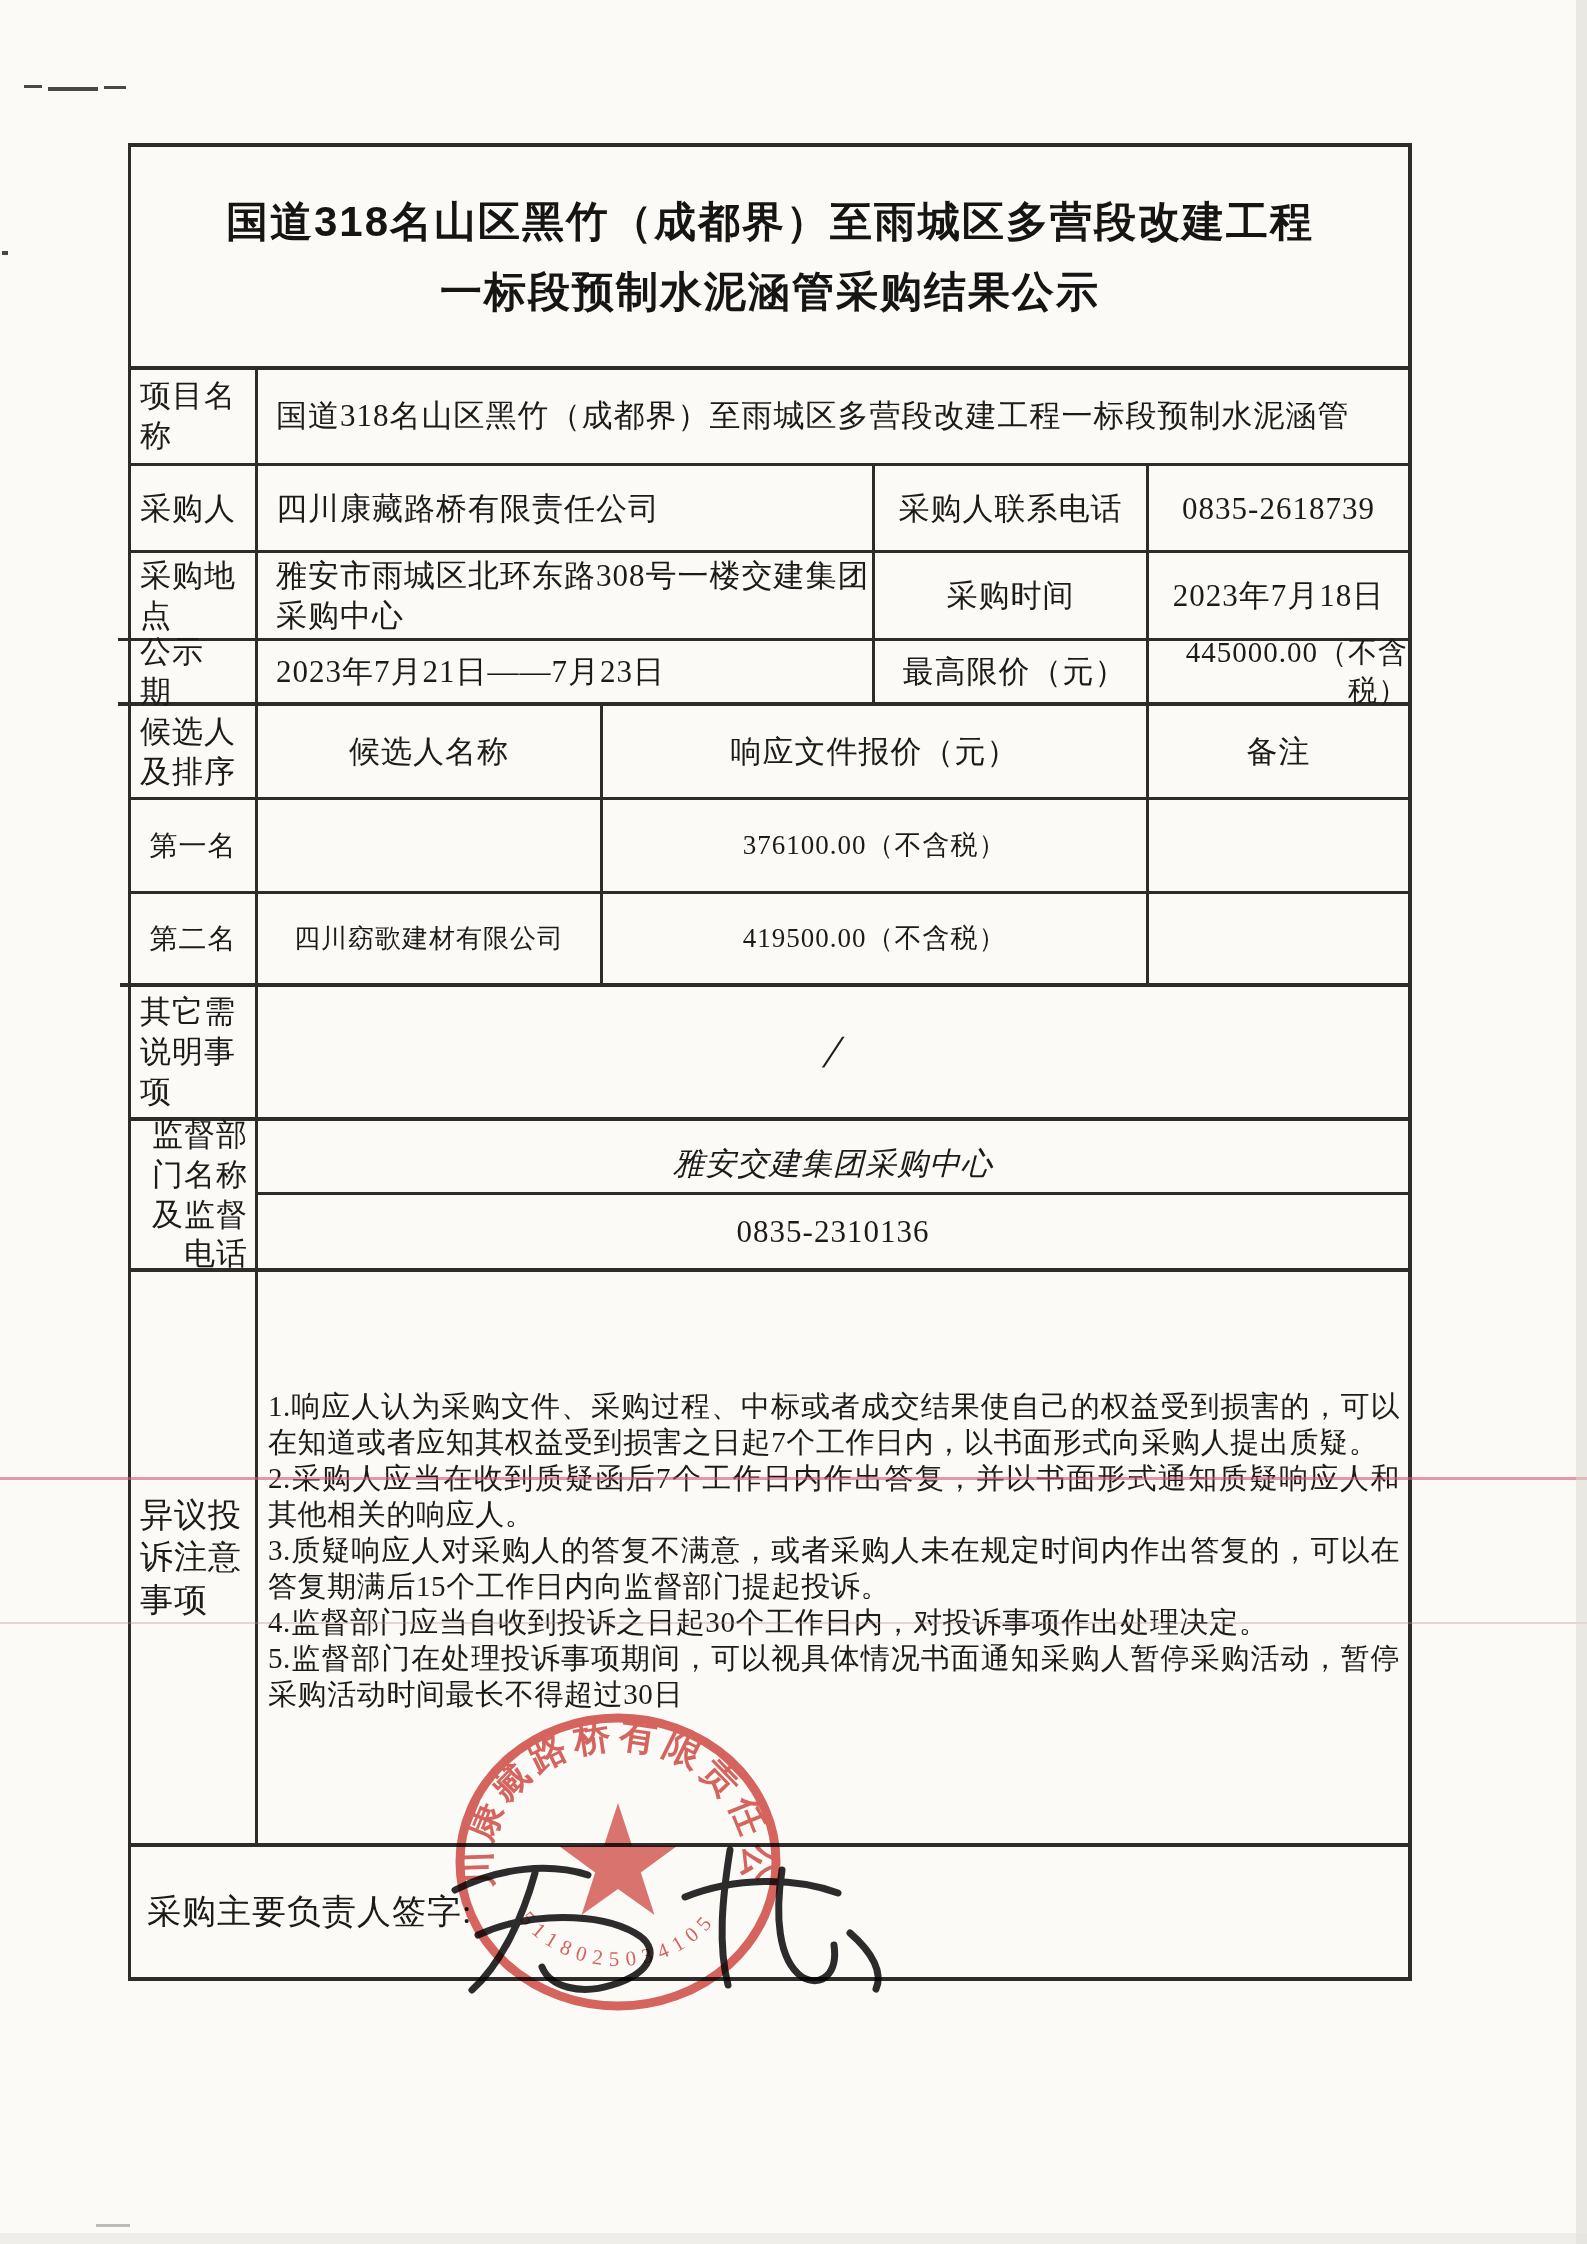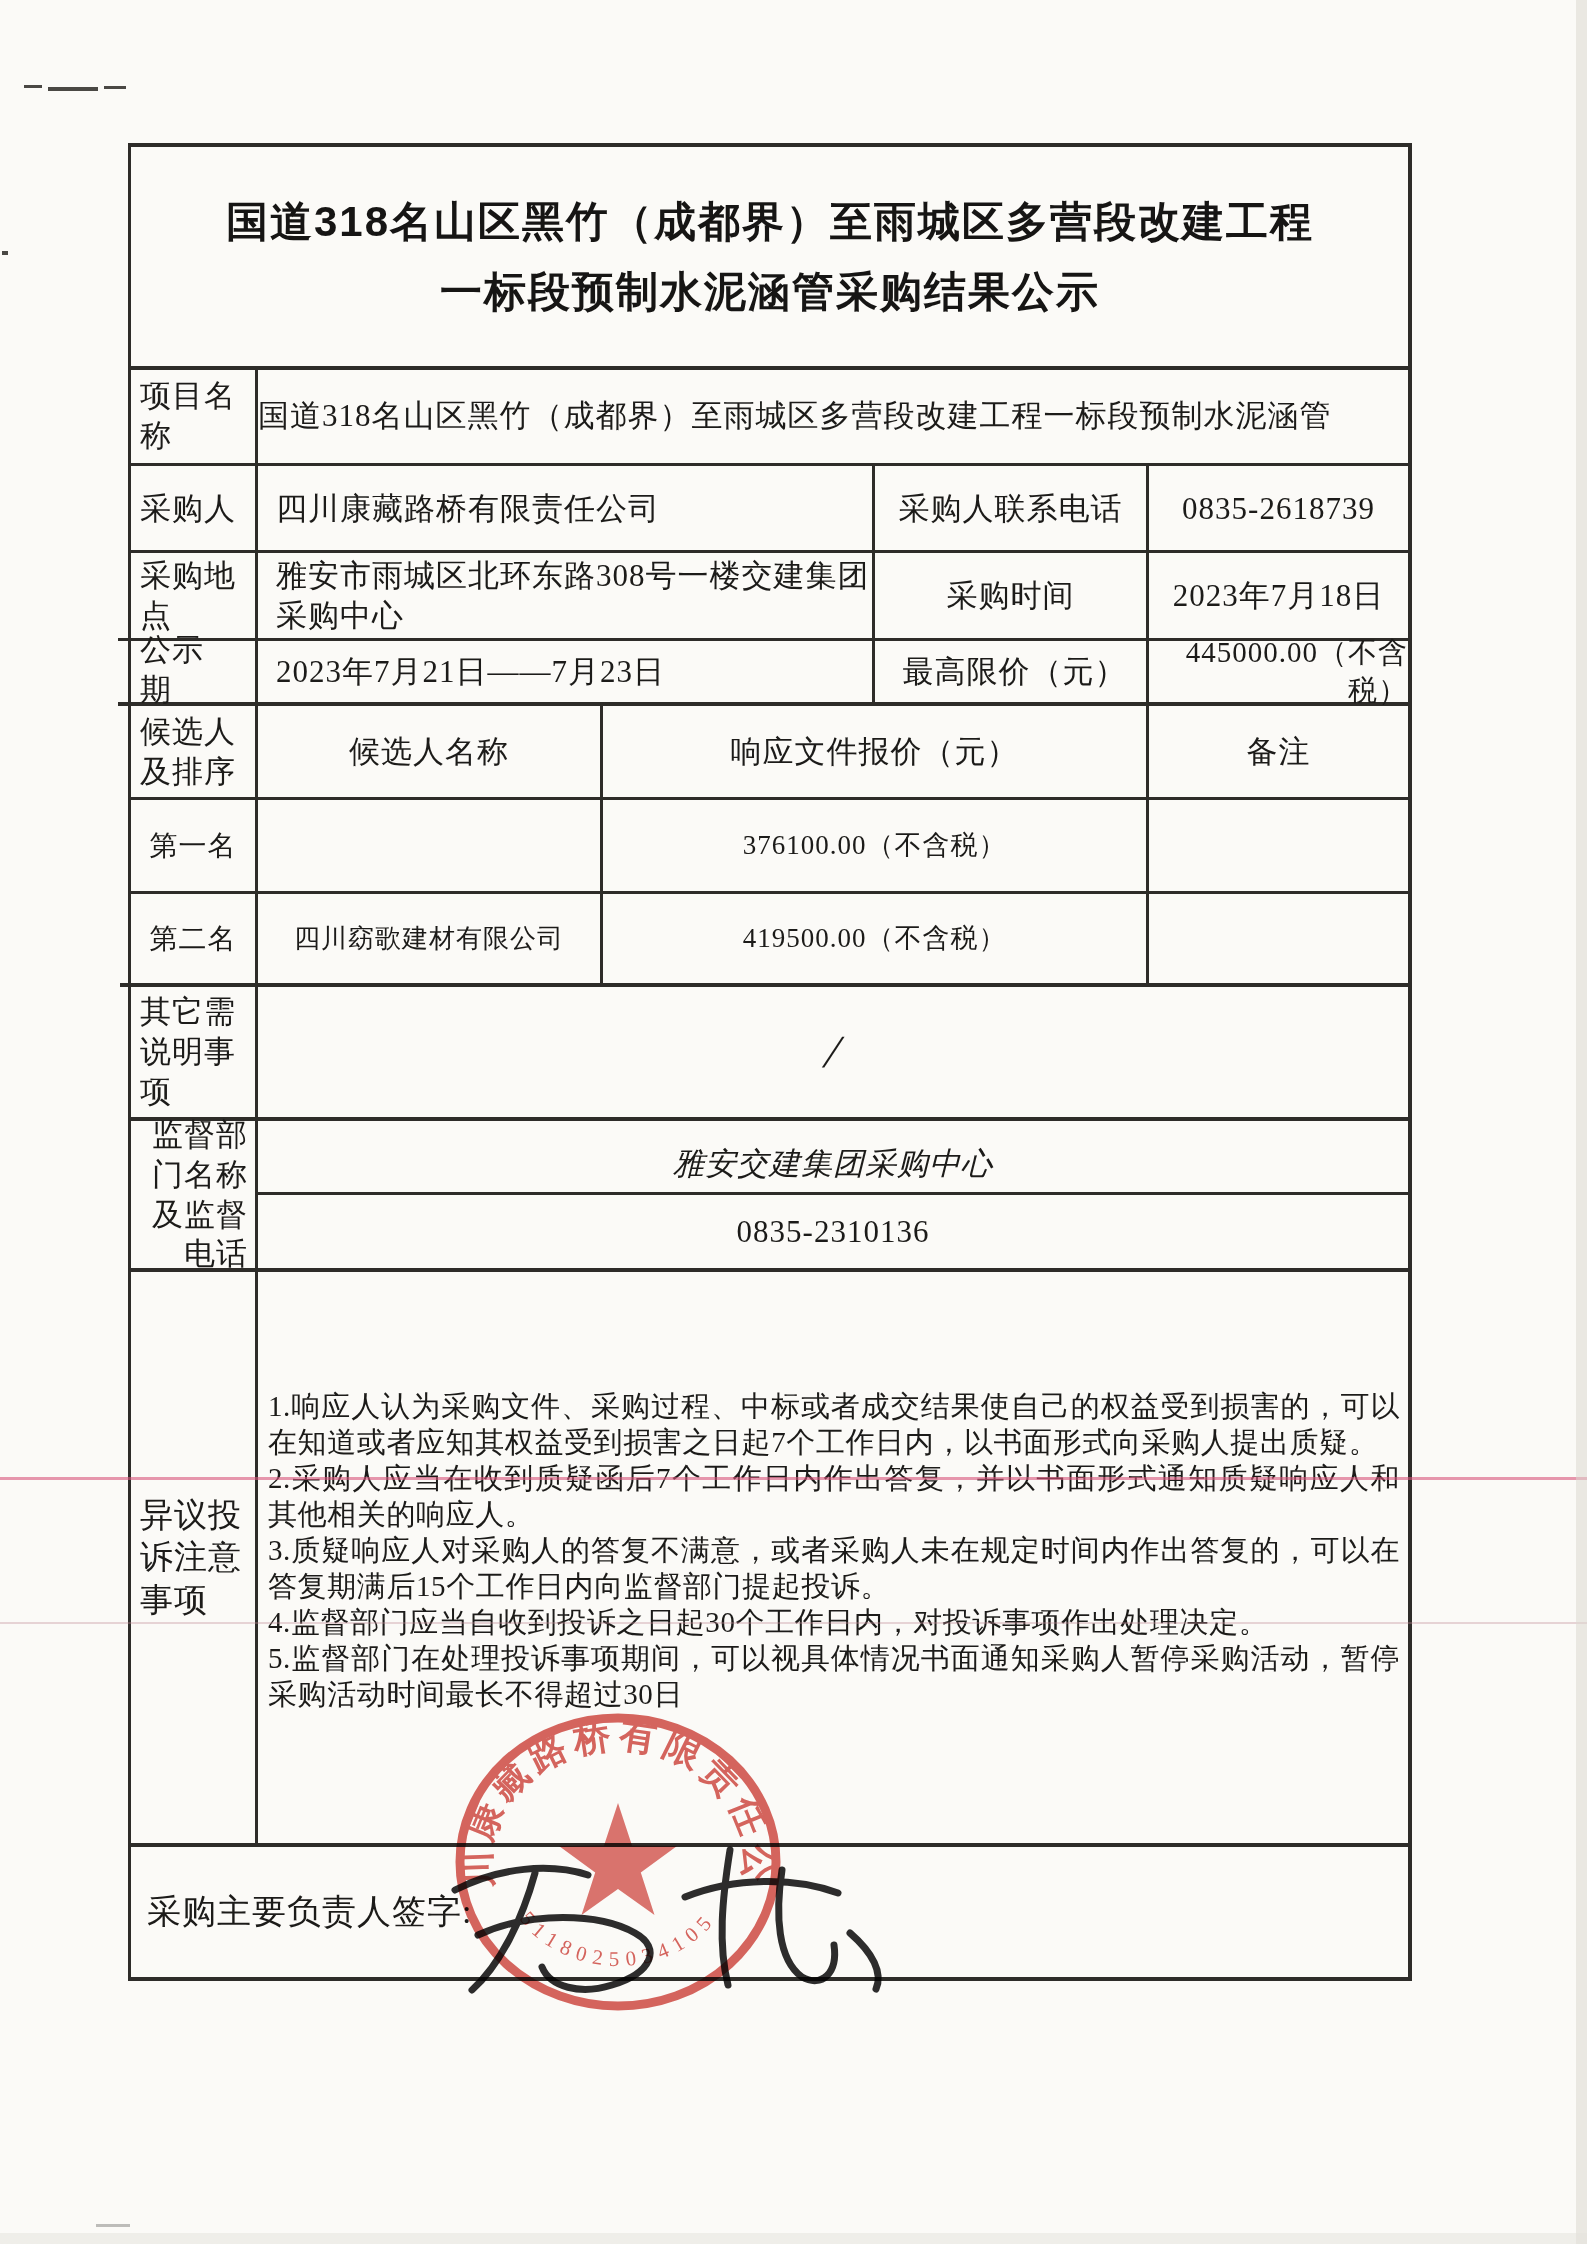--- a/index.html
+++ b/index.html
@@ -51,21 +51,21 @@
   <div class="ln" style="left:128px;top:1843px;width:1282px;height:4px;"></div>
 
   <div class="ln" style="left:255px;top:366px;width:3px;height:1479px;"></div>
   <div class="ln" style="left:872px;top:463px;width:3px;height:241px;"></div>
   <div class="ln" style="left:1146px;top:463px;width:3px;height:522px;"></div>
   <div class="ln" style="left:600px;top:702px;width:3px;height:283px;"></div>
 
   <div class="cell left lbl" style="left:131px;top:368px;width:124px;height:96px;">
     <span>项目名称</span>
     </div>
-  <div class="cell left" style="left:258px;top:368px;width:1150px;height:96px;">
+  <div class="cell left" style="left:258px;top:368px;width:1150px;height:96px;padding-left:18px;">
     <span>国道318名山区黑竹（成都界）至雨城区多营段改建工程一标段预制水泥涵管</span>
     </div>
 
   <div class="cell left lbl" style="left:131px;top:466px;width:124px;height:85px;">
     <span>采购人</span>
     </div>
   <div class="cell left" style="left:258px;top:466px;width:614px;height:85px;padding-left:18px;">
     <span>四川康藏路桥有限责任公司</span>
     </div>
   <div class="cell center" style="left:875px;top:466px;width:271px;height:85px;">
@@ -81,21 +81,21 @@
   <div class="cell left" style="left:258px;top:553px;width:614px;height:85px;padding-left:18px;">
     <span>雅安市雨城区北环东路308号一楼交建集团采购中心</span>
     </div>
   <div class="cell center" style="left:875px;top:553px;width:271px;height:85px;">
     <span>采购时间</span>
     </div>
   <div class="cell center" style="left:1149px;top:553px;width:259px;height:85px;border-radius:23px;">
     <span>2023年7月18日</span>
     </div>
 
-  <div class="cell left lbl" style="left:131px;top:641px;width:104px;height:61px;font-family:Liberation Mono, monospace;">
+  <div class="cell left lbl" style="left:131px;top:641px;width:104px;height:61px;">
     <span>公示期</span>
     </div>
   <div class="cell left" style="left:258px;top:641px;width:614px;height:61px;padding-left:18px;">
     <span>2023年7月21日——7月23日</span>
     </div>
   <div class="cell center" style="left:875px;top:641px;width:271px;height:61px;padding-left:8px;">
     <span>最高限价（元）</span>
     </div>
   <div class="cell center" style="left:1149px;top:641px;width:259px;height:61px;font-size:29px;">
     <span>445000.00（不含税）</span>

